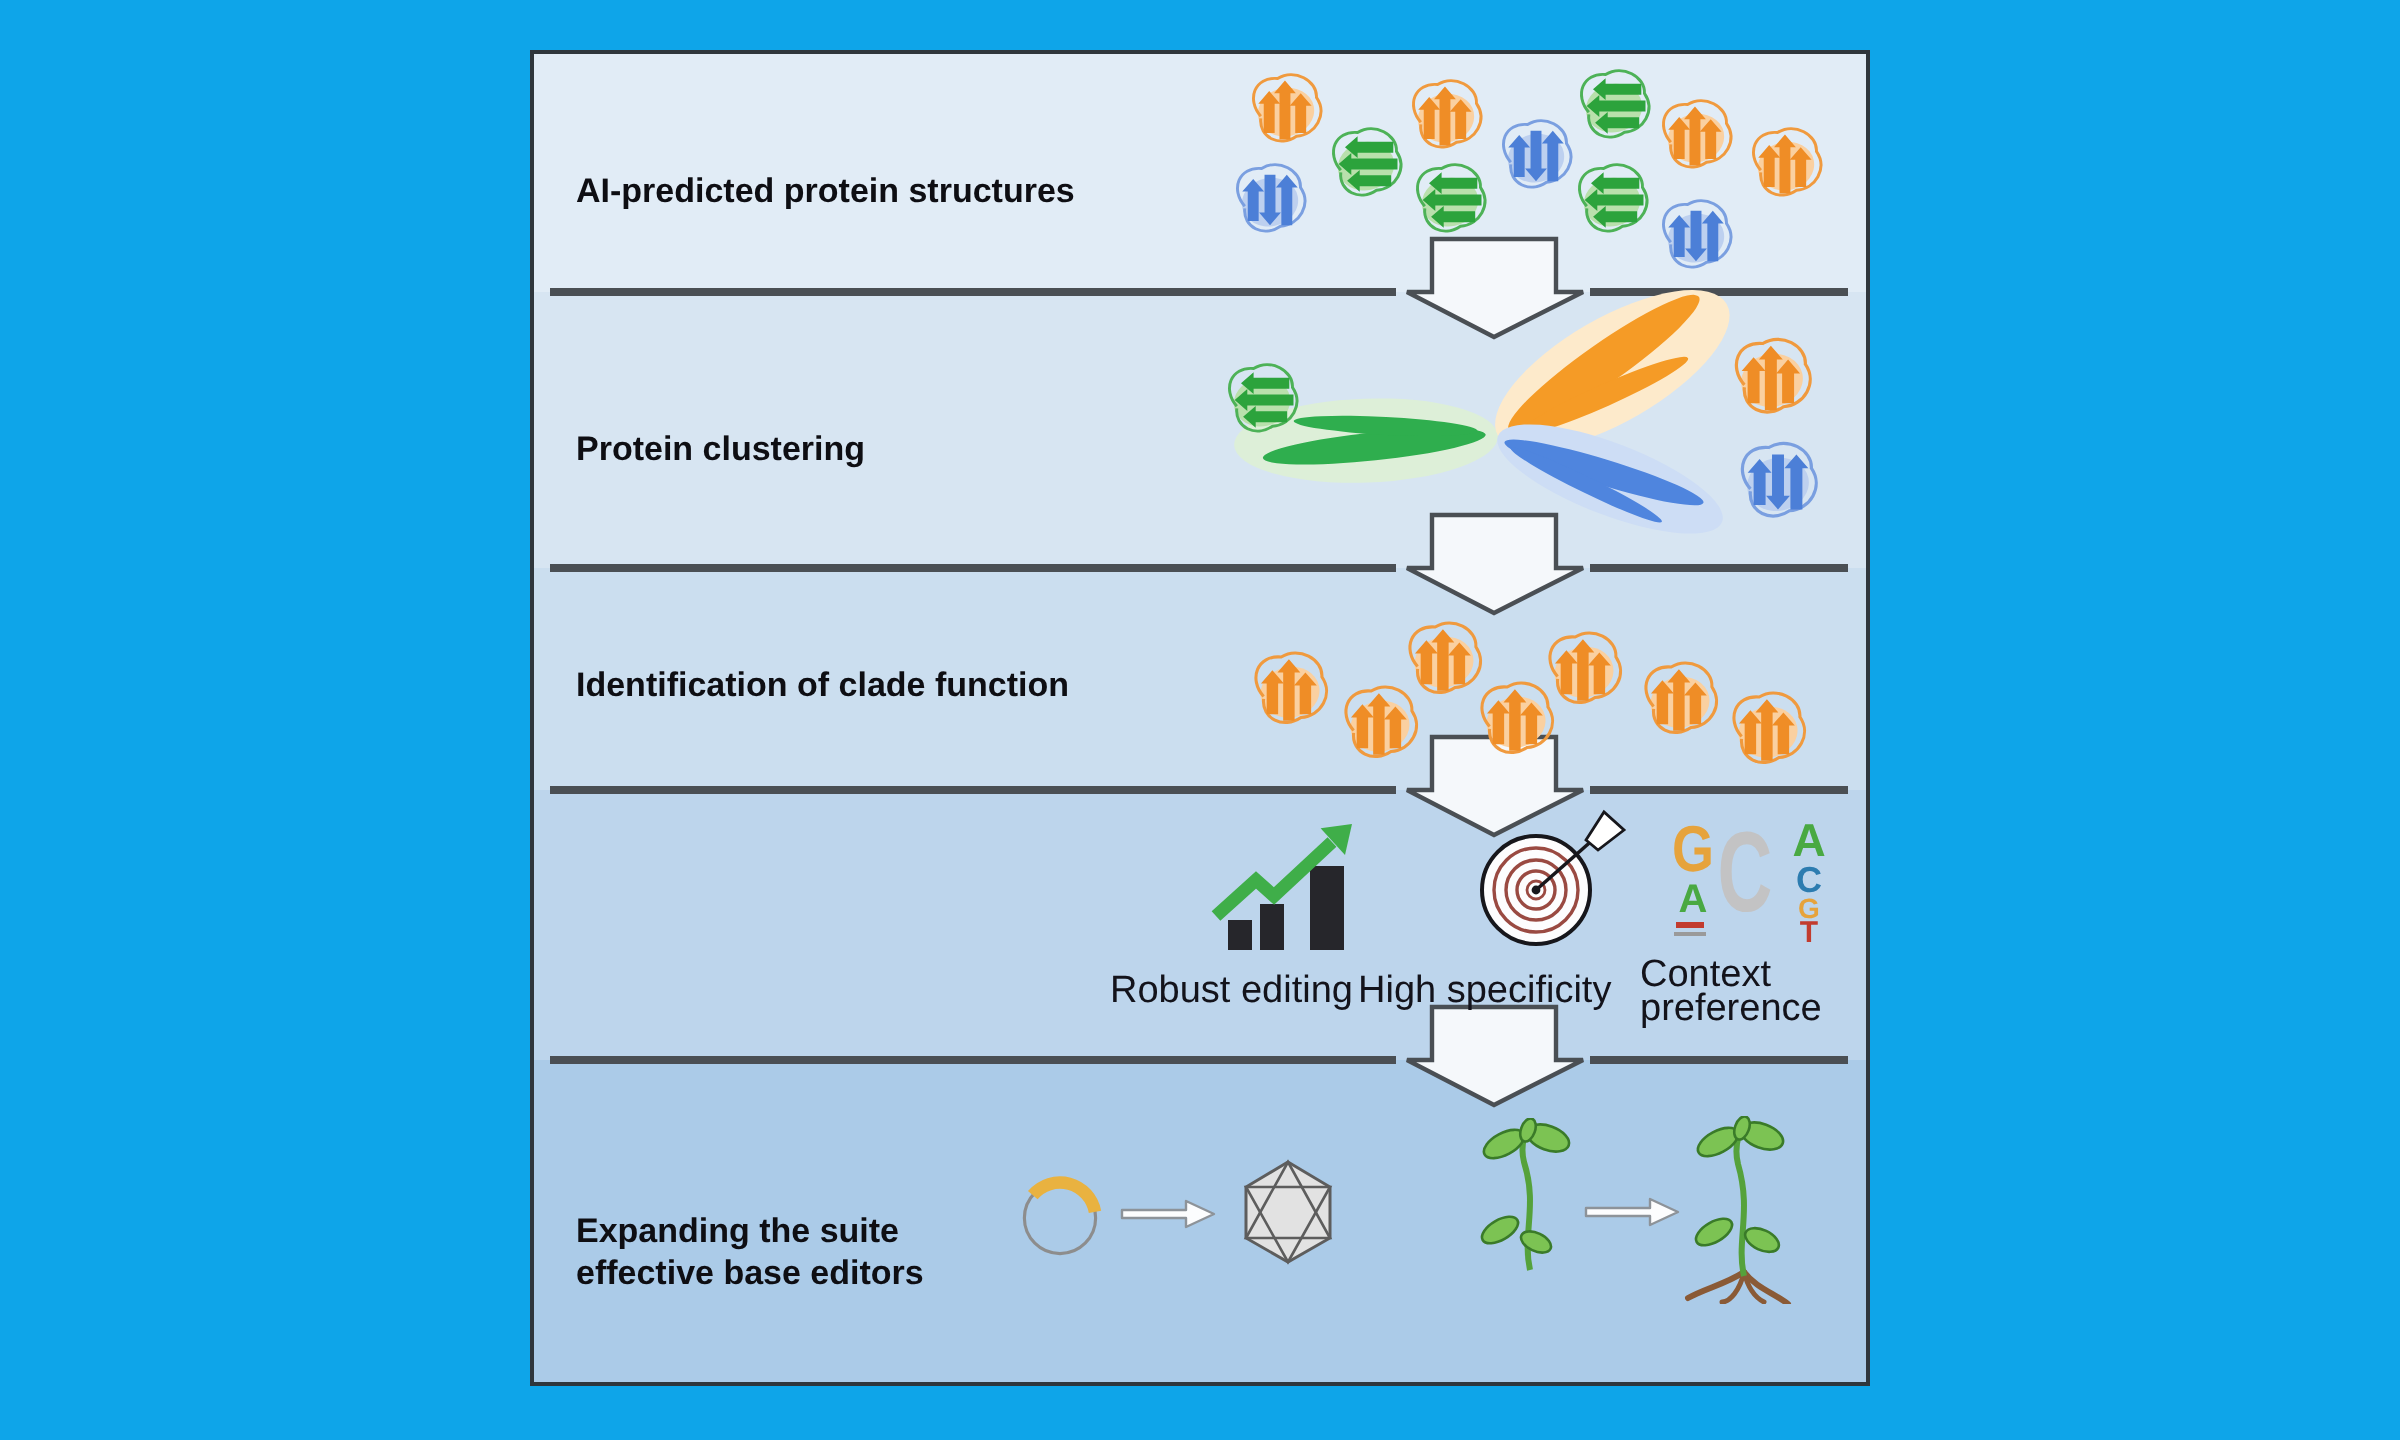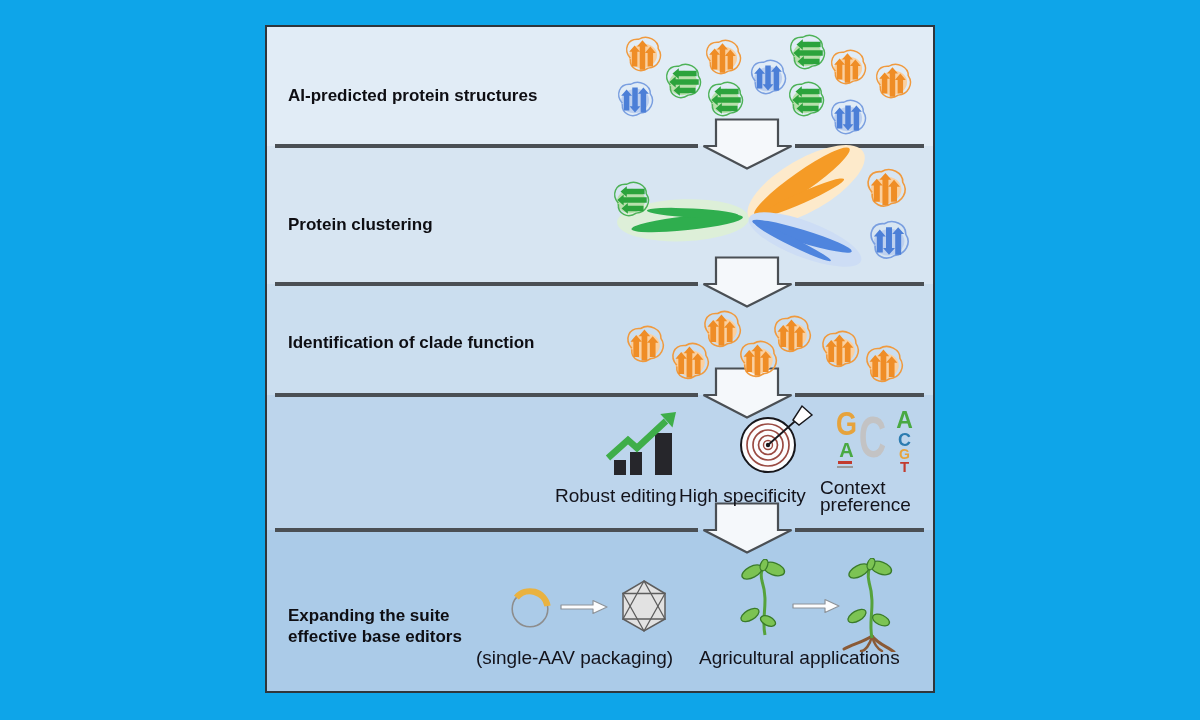--- a/index.html
+++ b/index.html
@@ -266,20 +266,18 @@
       <g fill="#7cc353" stroke="#3a7b29" stroke-width="1.3">
         <ellipse cx="18" cy="13" rx="11" ry="5.5" transform="rotate(-28 18 13)"></ellipse>
         <ellipse cx="40" cy="10" rx="11" ry="6" transform="rotate(20 40 10)"></ellipse>
         <ellipse cx="30" cy="6" rx="6" ry="3.5" transform="rotate(-70 30 6)"></ellipse>
         <ellipse cx="16" cy="58" rx="10" ry="5" transform="rotate(-30 16 58)"></ellipse>
         <ellipse cx="40" cy="62" rx="9" ry="5" transform="rotate(25 40 62)"></ellipse>
       </g>
     </svg>
 
     <div class="cap" style="left:209px;top:621px;width:220px">
-      <span style="display:block">(single-AAV packaging)</span>
     </div>
     <div class="cap" style="left:432px;top:621px;width:240px">
-      <span style="display:block">Agricultural applications</span>
     </div>
 
   </div>
 </div>
 
 </body></html>

